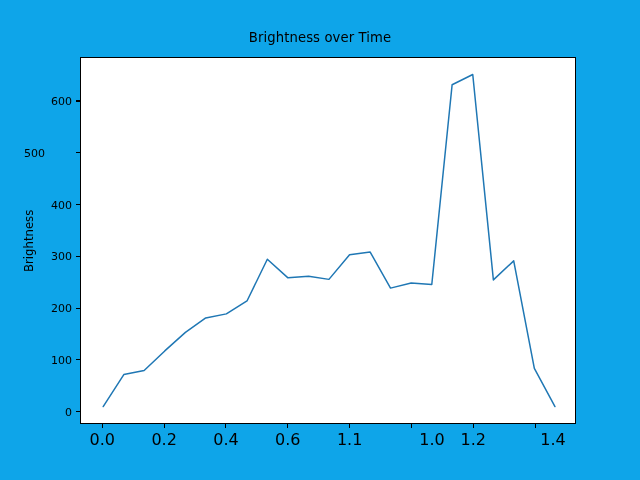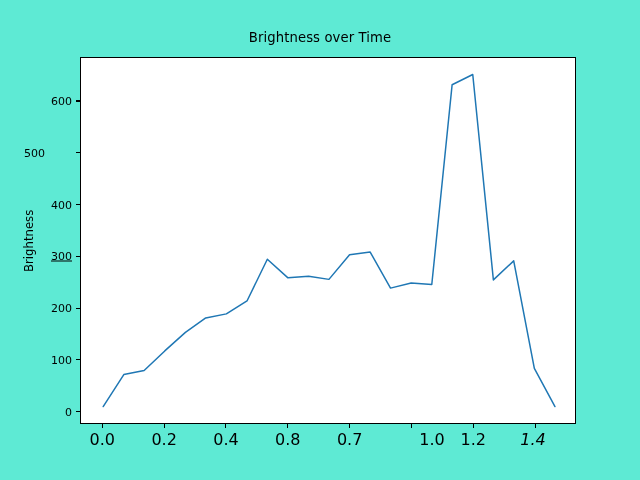--- a/index.html
+++ b/index.html
@@ -10,21 +10,21 @@
   body {
     width: 640px;
     height: 480px;
     font-family: "DejaVu Sans", sans-serif;
     overflow: hidden;
   }
   #figure {
     position: relative;
     width: 640px;
     height: 480px;
-    background: #5eead4;
+    background: #0ea5e9;
   }
   #chart-title {
     position: absolute;
     left: 0;
     top: 30px;
     width: 640px;
     text-align: center;
     font-size: 13.2px;
     color: #000000;
     letter-spacing: 0.1px;
@@ -112,45 +112,45 @@
   <div id="ylabel" style="top: 271.5px; left: 22px;">Brightness</div>
 
   <div id="yticks-layer">
       <div class="ytick-mark" style="left: 76px; top: 411.027px;"></div>
       <div class="ytick-label" style="right: 568px; top: 411.577px;">0</div>
       <div class="ytick-mark" style="left: 76px; top: 359.264px;"></div>
       <div class="ytick-label" style="right: 568px; top: 359.814px;">100</div>
       <div class="ytick-mark" style="left: 76px; top: 307.501px;"></div>
       <div class="ytick-label" style="right: 568px; top: 308.051px;">200</div>
       <div class="ytick-mark" style="left: 76px; top: 255.738px;"></div>
-      <div class="ytick-label" style="right: 568px; top: 256.288px; text-decoration: underline;">300</div>
+      <div class="ytick-label" style="right: 568px; top: 256.288px;">300</div>
       <div class="ytick-mark" style="left: 76px; top: 203.975px;"></div>
       <div class="ytick-label" style="right: 568px; top: 204.525px;">400</div>
       <div class="ytick-mark" style="left: 76px; top: 152.212px;"></div>
       <div class="ytick-label" style="right: 595px; top: 152.762px;">500</div>
       <div class="ytick-mark" style="left: 76px; top: 100.449px;"></div>
       <div class="ytick-label" style="right: 568px; top: 100.999px;">600</div>
     </div>
   <div id="xticks-layer">
       <div class="xtick-mark" style="left: 101.714px;"></div>
       <div class="xtick-label" style="left: 102.264px;">0.0</div>
       <div class="xtick-mark" style="left: 163.56px;"></div>
       <div class="xtick-label" style="left: 164.11px; text-align: center;">0.2</div>
       <div class="xtick-mark" style="left: 225.405px;"></div>
       <div class="xtick-label" style="left: 225.955px;">0.4</div>
       <div class="xtick-mark" style="left: 287.25px;"></div>
-      <div class="xtick-label" style="left: 287.8px;">0.8</div>
+      <div class="xtick-label" style="left: 287.8px;">0.6</div>
       <div class="xtick-mark" style="left: 349.096px;"></div>
-      <div class="xtick-label" style="left: 349.646px;">0.7</div>
+      <div class="xtick-label" style="left: 349.646px;">1.1</div>
       <div class="xtick-mark" style="left: 410.941px;"></div>
       <div class="xtick-label" style="left: 432px;">1.0</div>
       <div class="xtick-mark" style="left: 472.787px;"></div>
       <div class="xtick-label" style="left: 473.337px;">1.2</div>
       <div class="xtick-mark" style="left: 534.632px;"></div>
-      <div class="xtick-label" style="left: 533px; font-style: italic;">1.4</div>
+      <div class="xtick-label" style="left: 553px;">1.4</div>
     </div>
 
   <div id="plot-area">
     <svg id="data-svg" viewBox="0 0 496 367" preserveAspectRatio="none">
       <polyline id="series-line" fill="none" stroke="#1f77b4" stroke-width="1.5" stroke-linejoin="round" stroke-linecap="round" points="22.26,350.44 42.98,318.34 63.39,314.20 84.11,294.53 104.83,275.90 125.24,261.40 145.96,257.26 166.67,244.32 187.08,202.39 207.80,221.03 228.52,219.48 248.93,222.58 269.65,197.73 290.36,195.15 310.77,231.38 331.49,226.20 352.21,227.76 372.62,26.92 393.34,16.56 414.05,223.10 434.46,203.95 455.18,312.13 475.90,350.44"></polyline>
     </svg>
   </div>
 
 </div>
 

